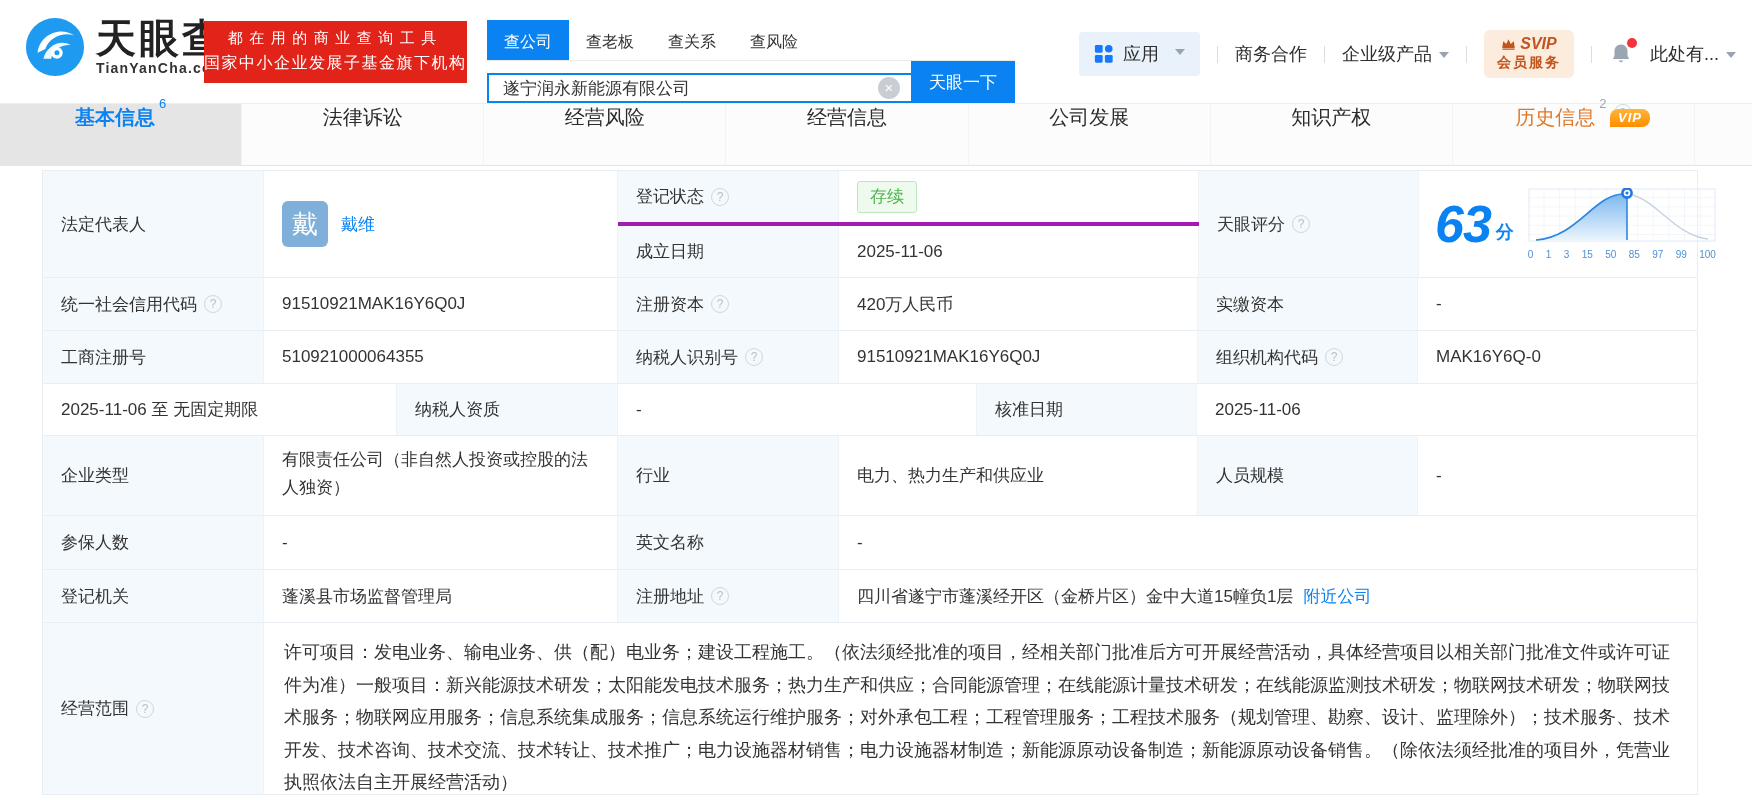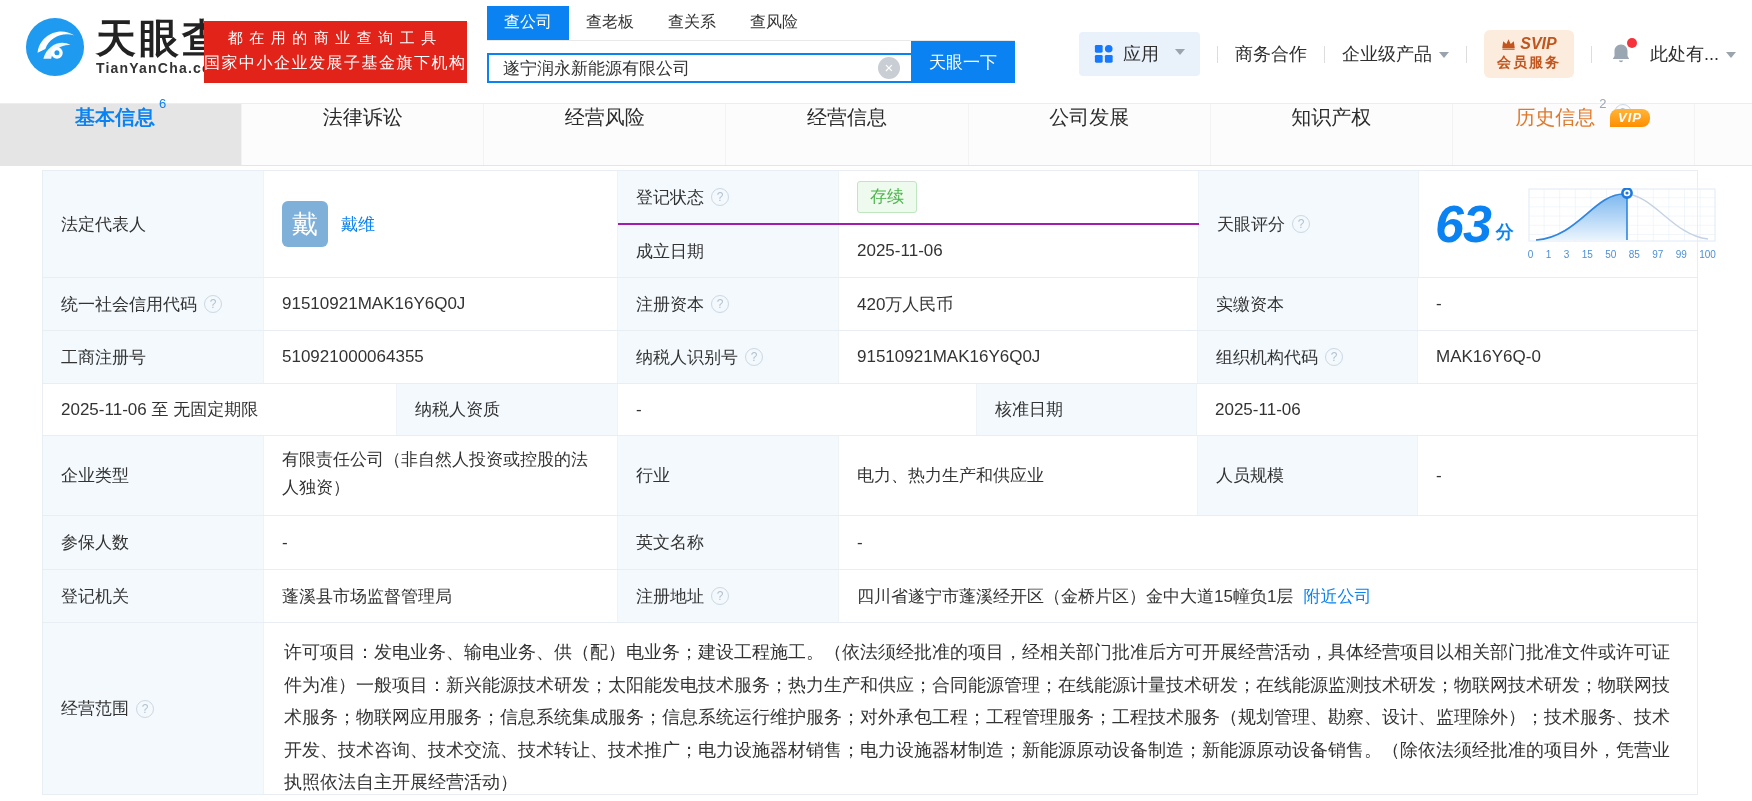--- a/index.html
+++ b/index.html
@@ -10,21 +10,21 @@
   .header { position: relative; height: 103px; background: #fff; }
   .logo { position: absolute; left: 24px; top: 16px; display: flex; align-items: center; gap: 10px; cursor: pointer; }
   .logo-title { font-size: 40px; font-weight: bold; color: #222; letter-spacing: 3px; line-height: 1.02; }
   .logo-sub { font-size: 14px; font-weight: bold; color: #333; letter-spacing: 1.2px; margin-top: 1px; }
   .banner { position: absolute; left: 204px; top: 21px; background: #e2231a; color: #fff; padding: 8px 0 9px; text-align: center; }
   .banner .b1 { font-size: 15px; letter-spacing: 6.5px; }
   .banner .b2 { font-size: 16px; letter-spacing: 1.5px; margin-top: 5px; }
 
   .search { position: absolute; left: 487px; top: 6px; width: 528px; }
   .search-tabs { display: flex; align-items: stretch; border-bottom: 1px solid #e9e9e9; }
-  .stab { padding: 6px 17px 7px; font-size: 16px; color: #333; cursor: pointer; }
+  .stab { padding: 12px 17px 7px; font-size: 16px; color: #333; cursor: pointer; margin-top: 14px; }
   .stab.active { background: #0b82f1; color: #fff; }
   .search-row { display: flex; height: 42px; }
   .search-input-wrap { flex: 1; position: relative; border: 2px solid #0b82f1; border-right: none; display: flex; align-items: center; background: #fff; margin-top: 12px; }
   .search-input-wrap input { border: none; outline: none; width: 100%; height: 100%; font-size: 17px; padding: 0 44px 0 14px; color: #333; font-family: inherit; }
   .clear { position: absolute; right: 11px; top: 50%; transform: translateY(-50%); width: 22px; height: 22px; border-radius: 50%; background: #c9cdd4; color: #fff; text-align: center; line-height: 21px; font-size: 15px; cursor: pointer; }
   .search-btn { width: 104px; background: #0b82f1; color: #fff; border: none; font-size: 17px; font-family: inherit; cursor: pointer; }
 
   .rnav { position: absolute; right: 16px; top: 30px; display: flex; align-items: center; gap: 17px; font-size: 18px; color: #2f2f2f; white-space: nowrap; }
   .apps-chip { display: flex; align-items: center; gap: 9px; background: #e9f1fb; padding: 10px 15px; border-radius: 4px; cursor: pointer; }
   .vdiv { width: 1px; height: 17px; background: #ddd; }
@@ -58,21 +58,21 @@
   .lbl { width: 221px; background: #f3f9fd; flex-shrink: 0; color: #333; }
   .w2 { width: 354px; flex-shrink: 0; }
   .w4 { width: 359px; flex-shrink: 0; }
   .w5 { width: 220px; }
   .last { flex: 1; border-right: none; }
   .h-r1 { height: 107px; }
   .h-r2 { height: 53px; } .h-r3 { height: 53px; } .h-r4 { height: 52px; }
   .h-r5 { height: 80px; } .h-r6 { height: 54px; } .h-r7 { height: 53px; } .h-r8 { height: 172px; }
   .mid { width: 581px; display: flex; flex-direction: column; flex-shrink: 0; }
   .mid-row { flex: 1; display: flex; }
-  .mid-row.first { border-bottom: 2px solid #a21caf; }
+  .mid-row.first { border-bottom: 4px solid #a21caf; }
   .mid-row .lbl { width: 221px; }
   .mid-row .val { flex: 1; align-items: center; }
   .avatar { width: 46px; height: 46px; border-radius: 6px; background: #7fb0d9; color: #fff; font-size: 26px; display: flex; align-items: center; justify-content: center; margin-right: 13px; cursor: pointer; flex-shrink: 0; }
   .link { color: #0b82f1; cursor: pointer; text-decoration: none; }
   .status { color: #4cb54c; background: #eefaee; border: 1px solid #bfe7bf; padding: 3px 12px 4px; border-radius: 3px; font-size: 17px; }
   .multiline { line-height: 28px; padding-top: 10px; padding-bottom: 10px; align-items: flex-start; }
   .scope-cell { display: block; padding: 13px 20px; line-height: 32.5px; font-size: 18px; }
   .addr-link { margin-left: 10px; }
 
   

